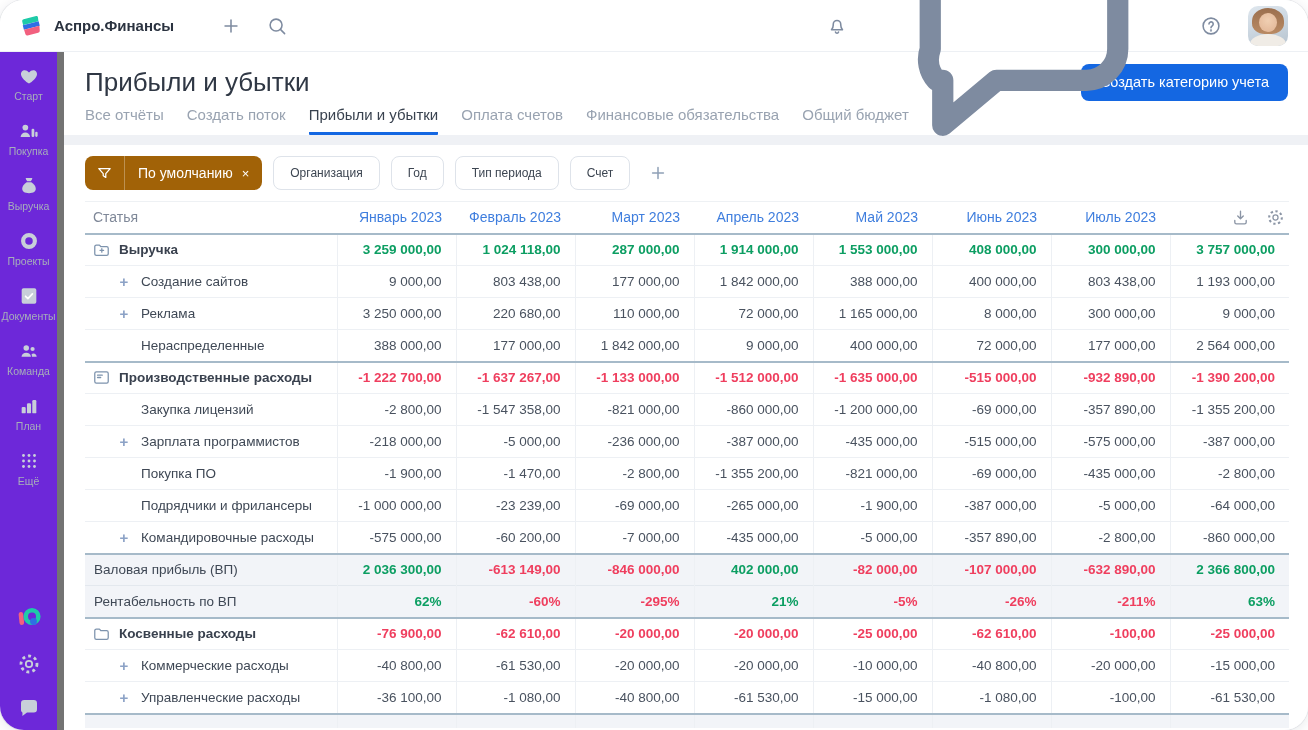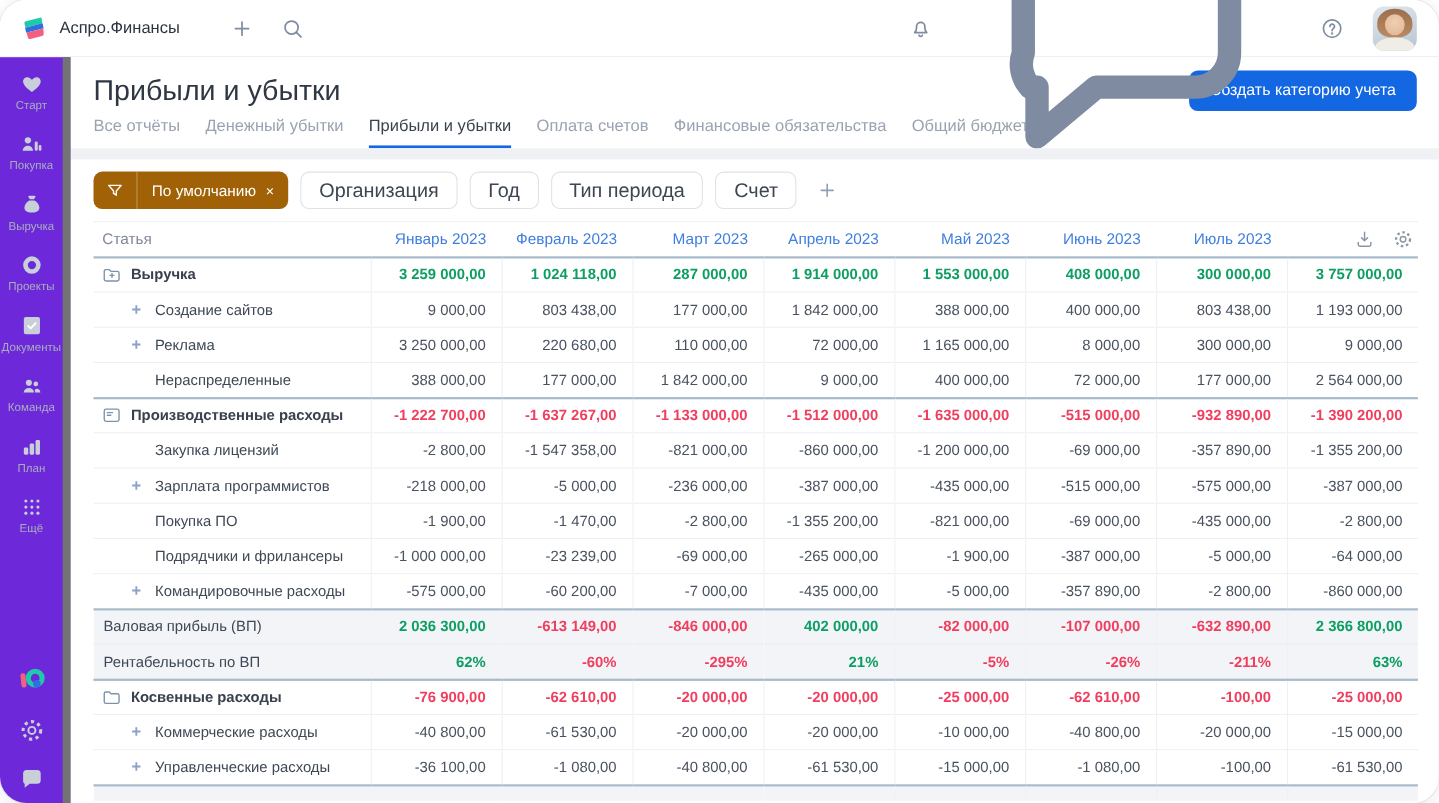--- a/index.html
+++ b/index.html
@@ -4,21 +4,21 @@
 <style>
   * { box-sizing: border-box; }
   html,body { margin:0; padding:0; background:#fff; font-family:"Liberation Sans", sans-serif; }
   .app { width:1308px; height:730px; border-radius:24px; overflow:hidden; background:#fff;
          box-shadow:0 2px 14px rgba(20,30,50,.10), 0 0 0 1px #f0f1f3; display:flex; flex-direction:column; }
 
   
   .topbar { height:52px; flex:0 0 52px; display:flex; align-items:center; padding:0 20px 0 18px;
             border-bottom:1px solid #edf0f4; background:#fff; }
   .brand { display:flex; align-items:center; gap:10px; }
-  .brand-name { font-size:15px; font-weight:400; color:#2b3340; }
+  .brand-name { font-size:15px; font-weight:700; color:#2b3340; }
   .tb-ico { width:22px; height:22px; color:#7e8ba0; cursor:pointer; }
   .tb-ico svg { width:100%; height:100%; }
   .tb-plus { margin-left:46px; }
   .tb-search { margin-left:24px; }
   .tb-right { margin-left:auto; display:flex; align-items:center; gap:26px; }
   .chat-wrap { position:relative; }
   .avatar { width:40px; height:40px; border-radius:10px; overflow:hidden; position:relative; cursor:pointer;
             background:linear-gradient(160deg,#dfe7ee 0%,#cdd8e2 45%,#b7c4cf 100%); }
   .avatar .hair { position:absolute; left:4px; top:2px; width:32px; height:26px; border-radius:50% 50% 40% 40%;
                   background:linear-gradient(180deg,#9b6f4e,#b98a63); }
@@ -57,21 +57,21 @@
   .content { background:#fff; flex:1; min-height:0; display:flex; flex-direction:column; overflow:hidden; }
   .filters { display:flex; align-items:center; gap:11px; margin:11px 21px; height:34px; flex:0 0 34px; }
   .fil-active { display:flex; align-items:center; height:34px; background:#a16207; border-radius:8px; color:#fff;
                 cursor:pointer; overflow:hidden; }
   .fil-active .funnel { height:100%; display:flex; align-items:center; padding:0 11px;
                         border-right:1px solid rgba(255,255,255,.3); }
   .fil-active .funnel svg { width:17px; height:17px; }
   .fil-active .flabel { padding:0 9px 0 13px; font-size:14px; }
   .fil-active .fclose { padding-right:13px; font-size:13px; }
   .pill { height:34px; padding:0 16px; display:flex; align-items:center; border:1px solid #dee3ea; border-radius:8px;
-          font-size:18px; color:#3c4551; background:#fff; cursor:pointer; }
+          font-size:12px; color:#3c4551; background:#fff; cursor:pointer; }
   .fil-plus { width:20px; height:20px; color:#8fa0b6; margin-left:7px; cursor:pointer; }
   .fil-plus svg { width:100%; height:100%; }
 
   
   .tbl-wrap { flex:1; min-height:0; overflow:hidden; }
   table.grid { border-collapse:collapse; table-layout:fixed; width:1204px; margin-left:21px; }
   .grid th, .grid td { height:32px; padding:0; vertical-align:middle; white-space:nowrap; overflow:hidden; }
   .grid thead th { border-top:1px solid #eef1f4; border-bottom:2px solid #a6bac9; font-weight:400; }
   th.first { text-align:left; padding-left:8px; font-size:14px; color:#7f8898; }
   th.month { text-align:right; padding-right:14px; font-size:14px; color:#3f7ede; }
@@ -247,21 +247,21 @@
     </div>
 
     <div class="main">
       <div class="page-head">
         <div class="title-row">
           <div class="page-title">Прибыли и убытки</div>
           <button class="create-btn">Создать категорию учета</button>
         </div>
         <nav class="tabs" id="tabs">
             <div class="tab">Все отчёты</div>
-            <div class="tab">Денежный убытки</div>
+            <div class="tab">Создать поток</div>
             <div class="tab active">Прибыли и убытки</div>
             <div class="tab">Оплата счетов</div>
             <div class="tab">Финансовые обязательства</div>
             <div class="tab">Общий бюджет</div>
           </nav>
       </div>
       <div class="gap-strip"></div>
 
       <div class="content">
         <div class="filters">

